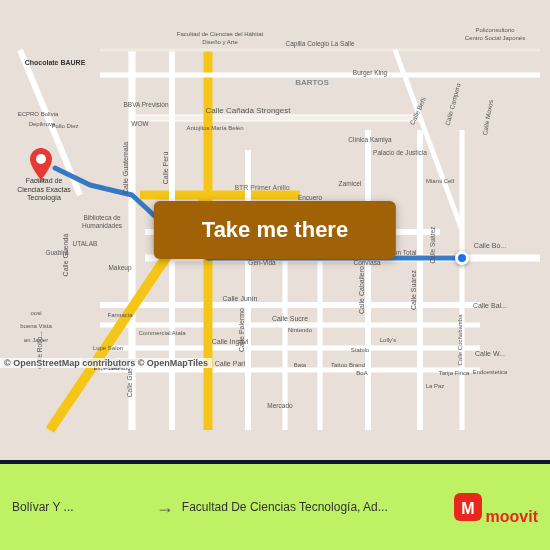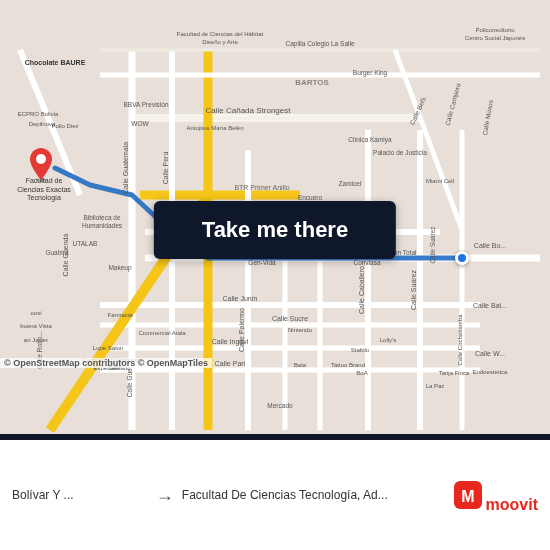--- a/index.html
+++ b/index.html
@@ -29,44 +29,44 @@
     
     #cta-button-wrapper {
       position: absolute;
       top: 50%;
       left: 50%;
       transform: translate(-50%, -50%);
       z-index: 10;
     }
 
     #cta-button {
-      background: #0f172a;
+      background: #a16207;
       color: white;
       border: none;
       border-radius: 6px;
       padding: 16px 48px;
       font-size: 22px;
       font-weight: bold;
       cursor: pointer;
       white-space: nowrap;
       box-shadow: 0 2px 8px rgba(0,0,0,0.3);
     }
 
     
     #bottom-bar {
       position: absolute;
       bottom: 0;
       left: 0;
       width: 550px;
-      height: 116px;
-      background: #ffffff;
+      height: 90px;
+      background: #bef264;
       display: flex;
       align-items: center;
       padding: 0 12px;
-      border-top: 6px solid #0f172a;
+      border-top: 4px solid #0f172a;
     }
 
     #route-from {
       flex: 1;
       font-size: 12px;
       color: #333;
       text-align: left;
     }
 
     #route-arrow {

